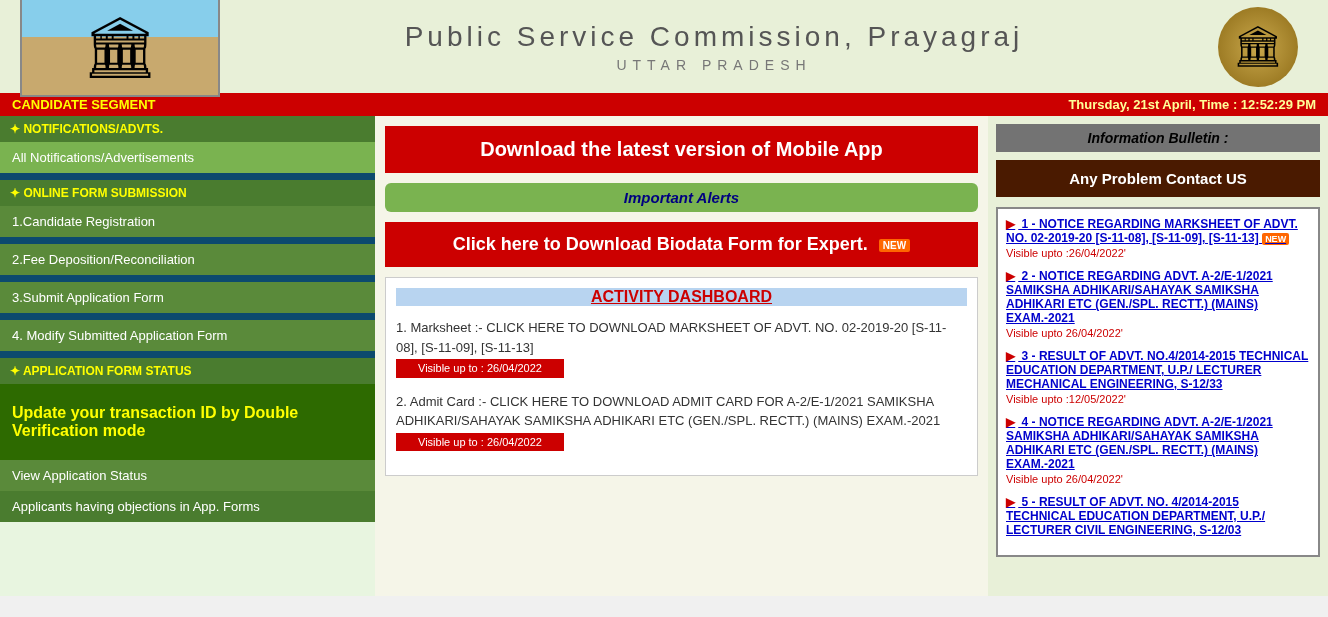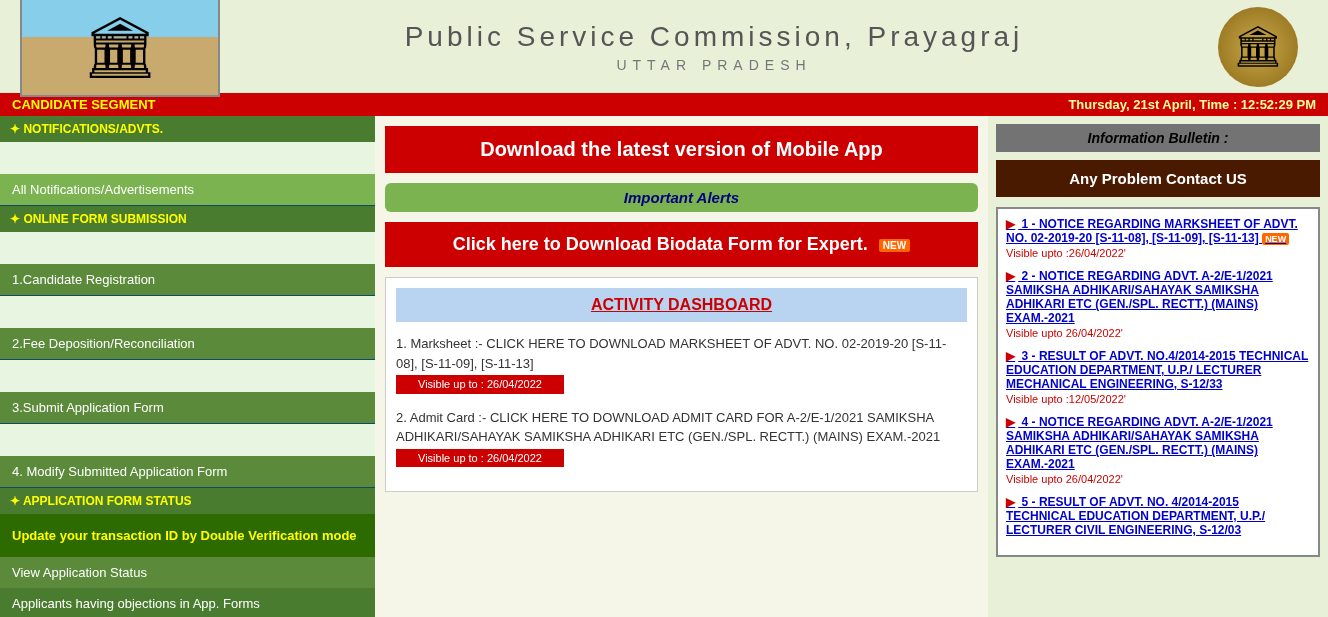--- a/index.html
+++ b/index.html
@@ -20,37 +20,37 @@
     
     .top-bar { background: #cc0000; color: #ffff00; padding: 4px 12px; display: flex; justify-content: space-between; align-items: center; font-size: 13px; font-weight: bold; }
     .top-bar-date { color: #ffff99; }
 
     
     .main-layout { display: flex; min-height: 480px; }
 
     
     .sidebar { width: 375px; background: #e8f5e0; flex-shrink: 0; }
     .sidebar-section-header { background: #4a7c2f; color: #ffff00; padding: 6px 10px; font-size: 12px; font-weight: bold; display: flex; align-items: center; gap: 4px; }
-    .sidebar-item { background: #5a8a3a; color: white; padding: 8px 12px; font-size: 13px; cursor: pointer; border-bottom: 1px solid #0c4a6e; margin-top: 32px; }
+    .sidebar-item { background: #5a8a3a; color: white; padding: 8px 12px; font-size: 13px; cursor: pointer; border-bottom: 7px solid #0c4a6e; }
     .sidebar-item-green { background: #5a8a3a; }
     .sidebar-item-light { background: #7ab350; color: white; }
     .sidebar-subsection { background: #4a7c2f; color: #ffff00; padding: 6px 10px; font-size: 12px; font-weight: bold; }
-    .sidebar-update { background: #2d6a00; color: #ffff00; padding: 14px 12px; font-size: 13px; font-weight: bold; cursor: pointer; }
+    .sidebar-update { background: #2d6a00; color: #ffff00; padding: 20px 12px; font-size: 16px; font-weight: bold; cursor: pointer; }
     .sidebar-view { background: #5a8a3a; color: white; padding: 8px 12px; font-size: 13px; cursor: pointer; }
     .sidebar-objection { background: #4a7c2f; color: white; padding: 8px 12px; font-size: 13px; cursor: pointer; }
 
     
     .center-content { flex: 1; padding: 10px; background: #f5f5e8; }
     .download-btn { display: block; background: #cc0000; color: white; text-align: center; padding: 12px 20px; font-size: 20px; font-weight: bold; text-decoration: none; margin: 0 auto 10px auto; cursor: pointer; max-width: 700px; }
     .important-alerts { background: #7ab350; color: #000080; text-align: center; padding: 6px; font-style: italic; font-weight: bold; font-size: 15px; max-width: 700px; margin: 0 auto 10px auto; border-radius: 6px; }
     .biodata-btn { display: block; background: #cc0000; color: white; text-align: center; padding: 12px 20px; font-size: 18px; font-weight: bold; cursor: pointer; max-width: 700px; margin: 0 auto 10px auto; position: relative; }
     .new-badge { background: #ff6600; color: white; font-size: 10px; padding: 1px 4px; border-radius: 2px; margin-left: 6px; vertical-align: middle; }
 
     .activity-dashboard { background: white; border: 1px solid #ccc; max-width: 700px; margin: 0 auto; padding: 10px; }
-    .activity-title { background: #b8d4f0; text-align: center; padding: 8px; font-size: 16px; font-weight: bold; color: #cc0000; text-decoration: underline; margin-bottom: 12px; }
+    .activity-title { background: #b8d4f0; text-align: center; font-size: 16px; font-weight: bold; color: #cc0000; text-decoration: underline; margin-bottom: 12px; }
     .activity-item { margin-bottom: 14px; font-size: 13px; color: #333; line-height: 1.5; }
     .visible-tag { background: #cc0000; color: white; font-size: 11px; padding: 1px 22px; display: inline-block; margin-top: 2px; }
 
     
     .right-panel { width: 340px; background: #e8f0d8; padding: 8px; flex-shrink: 0; }
     .info-bulletin-header { background: #737373; text-align: center; padding: 6px; font-style: italic; font-weight: bold; font-size: 14px; margin-bottom: 8px; }
     .contact-btn { background: #4a1a00; color: white; text-align: center; padding: 10px; font-size: 15px; font-weight: bold; cursor: pointer; border-radius: 0; margin-bottom: 10px; }
     .bulletin-list { background: white; border: 2px solid #888; padding: 8px; min-height: 350px; }
     .bulletin-item { margin-bottom: 10px; font-size: 12px; }
     .bulletin-item a { color: #0000cc; text-decoration: underline; font-weight: bold; display: block; }

